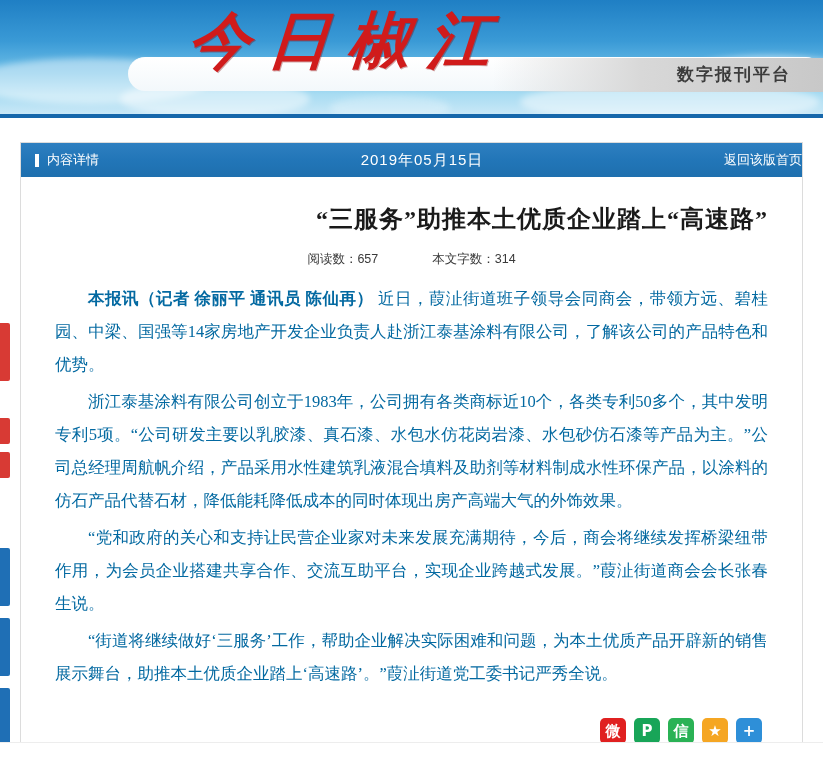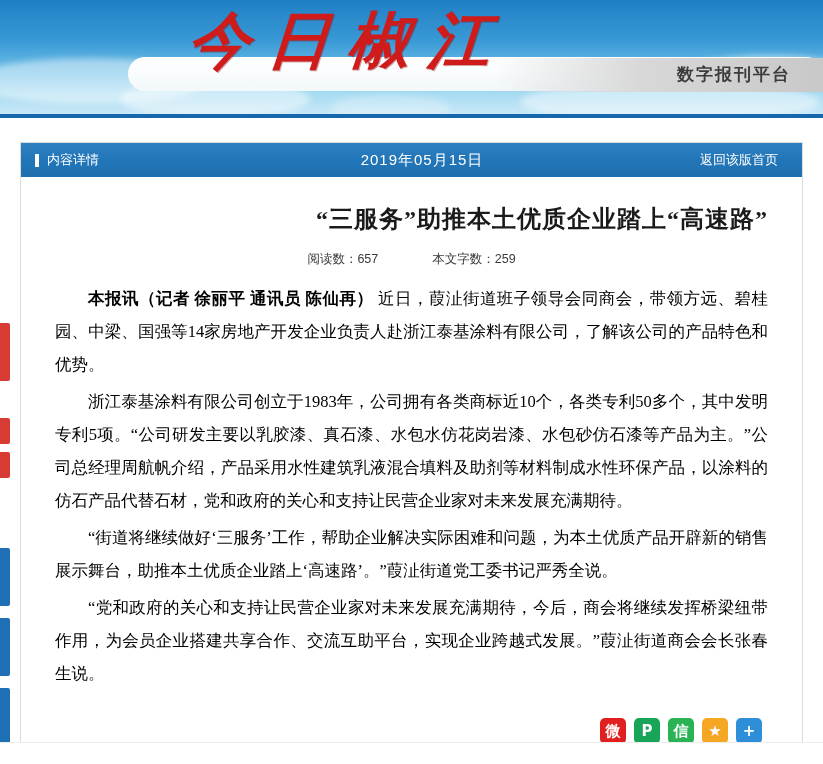--- a/index.html
+++ b/index.html
@@ -109,21 +109,21 @@
   }
   .title-bar .center {
     position: absolute; left: 0; right: 0; top: 0;
     height: 25px; line-height: 34px;
     text-align: center;
     font-size: 15px;
     letter-spacing: 1px;
     padding-left: 21px;
   }
   .title-bar .right {
-    position: absolute; right: 24px; top: 0;
+    position: absolute; right: 0; top: 0;
     height: 34px; line-height: 34px;
     font-size: 13px;
     color: #ffffff;
     text-decoration: none;
     cursor: pointer;
   }
 
   .article {
     padding: 18px 34px 10px 34px;
   }
@@ -144,21 +144,21 @@
     display: flex;
     justify-content: center;
     gap: 54px;
   }
   .meta span { white-space: nowrap; }
 
   .body-text p {
     font-family: "Liberation Serif", serif;
     font-size: 16.5px;
     line-height: 33px;
-    color: #000000;
+    color: #0369a1;
     margin: 0 0 4px 0;
     text-indent: 2em;
     text-align: justify;
   }
   .body-text p .lead {
     font-weight: bold;
   }
 
   
   .share-row {
@@ -241,28 +241,28 @@
       </div>
       <div class="center">2019年05月15日</div>
       <a class="right" href="#">返回该版首页</a>
     </div>
 
     <div class="article">
       <div class="headline">“三服务”助推本土优质企业踏上“高速路”</div>
 
       <div class="meta">
         <span>阅读数：657</span>
-        <span>本文字数：259</span>
+        <span>本文字数：314</span>
       </div>
 
       <div class="body-text">
         <p><span class="lead">本报讯（记者 徐丽平 通讯员 陈仙再）</span><span> 近日，葭沚街道班子领导会同商会，带领方远、碧桂园、中梁、国强等14家房地产开发企业负责人赴浙江泰基涂料有限公司，了解该公司的产品特色和优势。</span></p>
-        <p>浙江泰基涂料有限公司创立于1983年，公司拥有各类商标近10个，各类专利50多个，其中发明专利5项。“公司研发主要以乳胶漆、真石漆、水包水仿花岗岩漆、水包砂仿石漆等产品为主。”公司总经理周航帆介绍，产品采用水性建筑乳液混合填料及助剂等材料制成水性环保产品，以涂料的仿石产品代替石材，党和政府的关心和支持让民营企业家对未来发展充满期待。</p>
+        <p>浙江泰基涂料有限公司创立于1983年，公司拥有各类商标近10个，各类专利50多个，其中发明专利5项。“公司研发主要以乳胶漆、真石漆、水包水仿花岗岩漆、水包砂仿石漆等产品为主。”公司总经理周航帆介绍，产品采用水性建筑乳液混合填料及助剂等材料制成水性环保产品，以涂料的仿石产品代替石材，降低能耗降低成本的同时体现出房产高端大气的外饰效果。</p>
+        <p>“党和政府的关心和支持让民营企业家对未来发展充满期待，今后，商会将继续发挥桥梁纽带作用，为会员企业搭建共享合作、交流互助平台，实现企业跨越式发展。”葭沚街道商会会长张春生说。</p>
         <p>“街道将继续做好‘三服务’工作，帮助企业解决实际困难和问题，为本土优质产品开辟新的销售展示舞台，助推本土优质企业踏上‘高速路’。”葭沚街道党工委书记严秀全说。</p>
-        <p>“党和政府的关心和支持让民营企业家对未来发展充满期待，今后，商会将继续发挥桥梁纽带作用，为会员企业搭建共享合作、交流互助平台，实现企业跨越式发展。”葭沚街道商会会长张春生说。</p>
       </div>
     </div>
 
     <div class="share-row">
       <div class="sicon s-weibo">微</div>
       <div class="sicon s-pin">P</div>
       <div class="sicon s-wechat">信</div>
       <div class="sicon s-fav">★</div>
       <div class="sicon s-more">+</div>
     </div>

